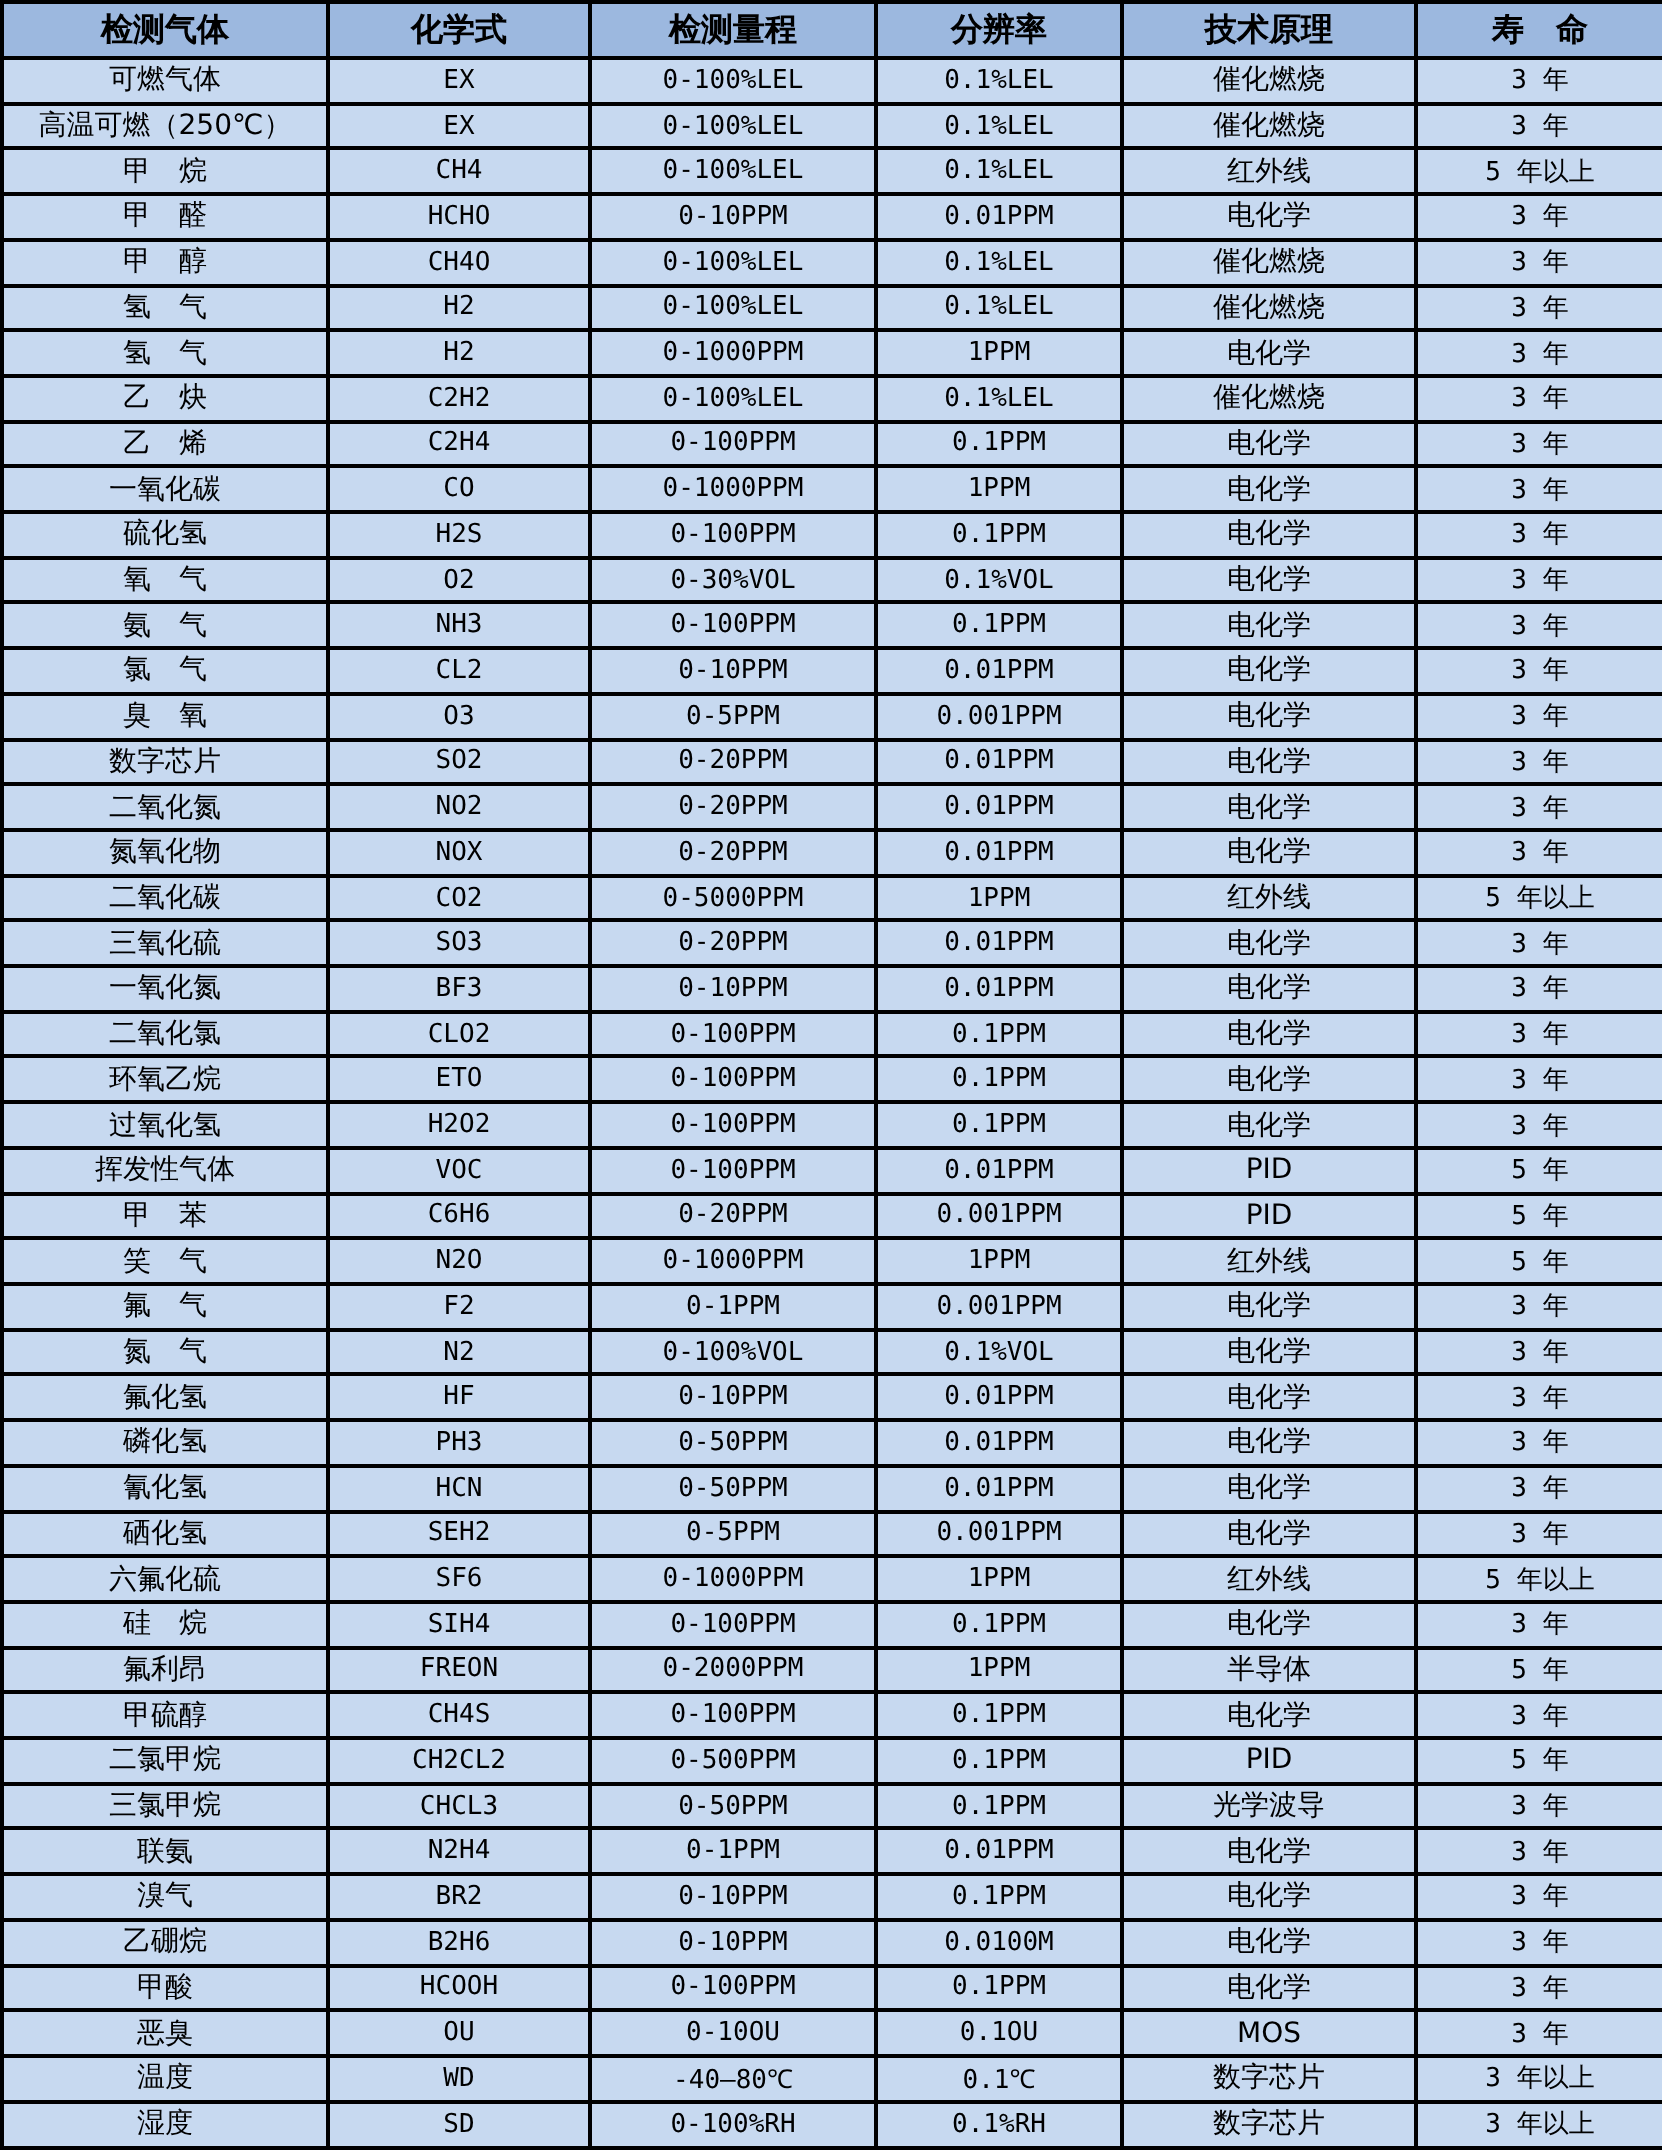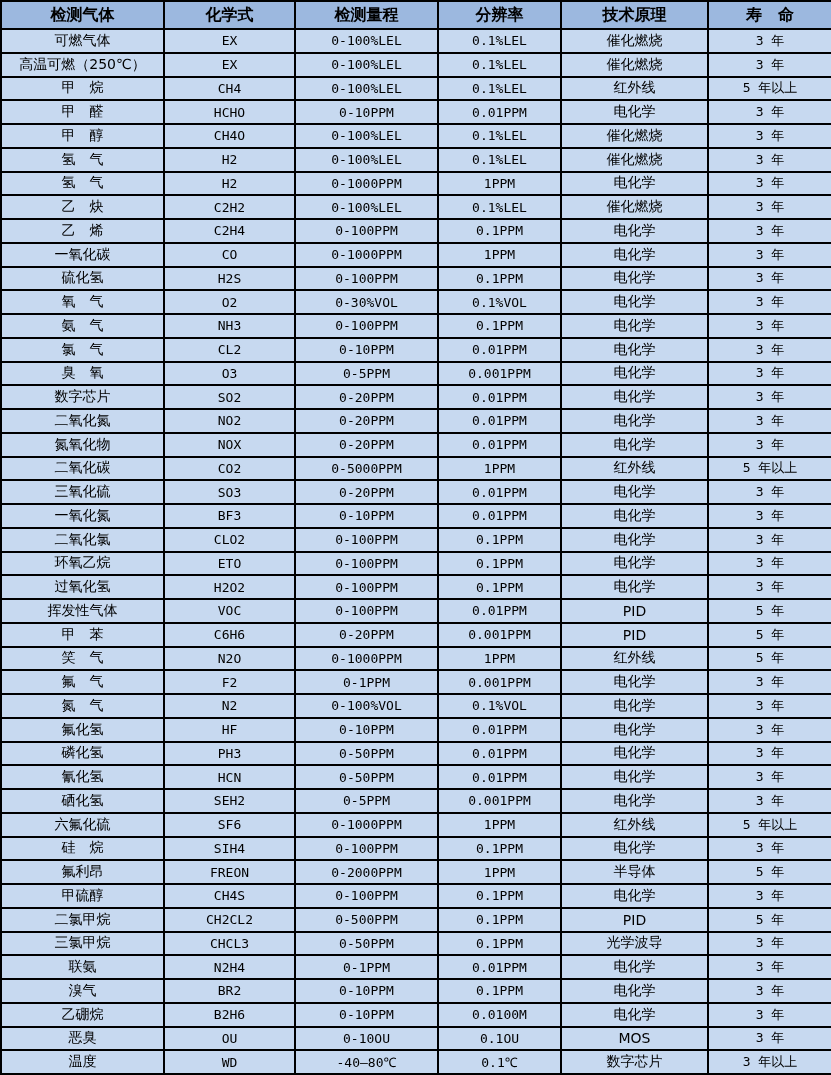--- a/index.html
+++ b/index.html
@@ -403,29 +403,45 @@
       </tr>
       <tr>
         <td class="col0">乙硼烷</td>
         <td class="col1">B2H6</td>
         <td class="col2">0-10PPM</td>
         <td class="col3">0.0100M</td>
         <td class="col4">电化学</td>
         <td class="col5">3 年</td>
       </tr>
       <tr>
+        <td class="col0">甲酸</td>
+        <td class="col1">HCOOH</td>
+        <td class="col2">0-100PPM</td>
+        <td class="col3">0.1PPM</td>
+        <td class="col4">电化学</td>
+        <td class="col5">3 年</td>
+      </tr>
+      <tr>
         <td class="col0">恶臭</td>
         <td class="col1">OU</td>
         <td class="col2">0-10OU</td>
         <td class="col3">0.1OU</td>
         <td class="col4">MOS</td>
         <td class="col5">3 年</td>
       </tr>
       <tr>
         <td class="col0">温度</td>
         <td class="col1">WD</td>
         <td class="col2">-40—80℃</td>
         <td class="col3">0.1℃</td>
         <td class="col4">数字芯片</td>
         <td class="col5">3 年以上</td>
       </tr>
+      <tr>
+        <td class="col0">湿度</td>
+        <td class="col1">SD</td>
+        <td class="col2">0-100%RH</td>
+        <td class="col3">0.1%RH</td>
+        <td class="col4">数字芯片</td>
+        <td class="col5">3 年以上</td>
+      </tr>
     </tbody>
 </table>
 
 </body></html>

